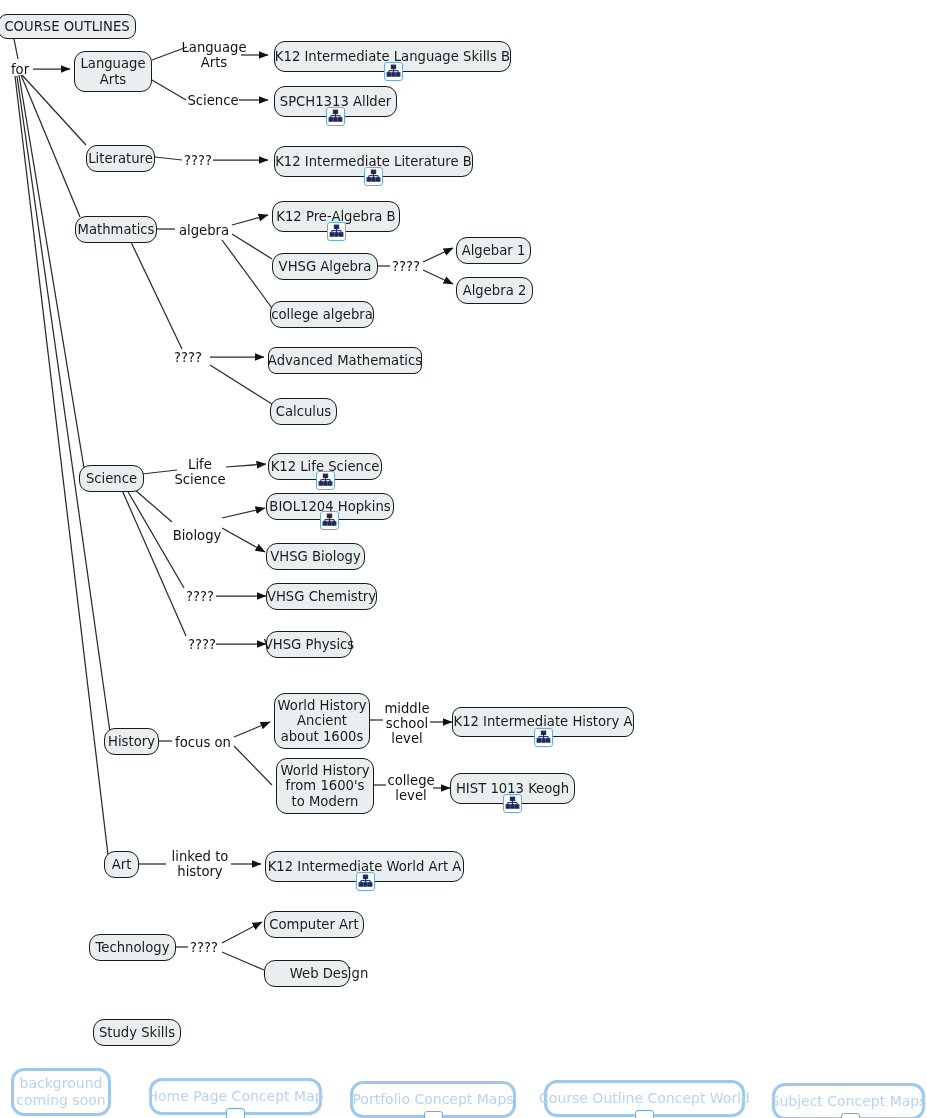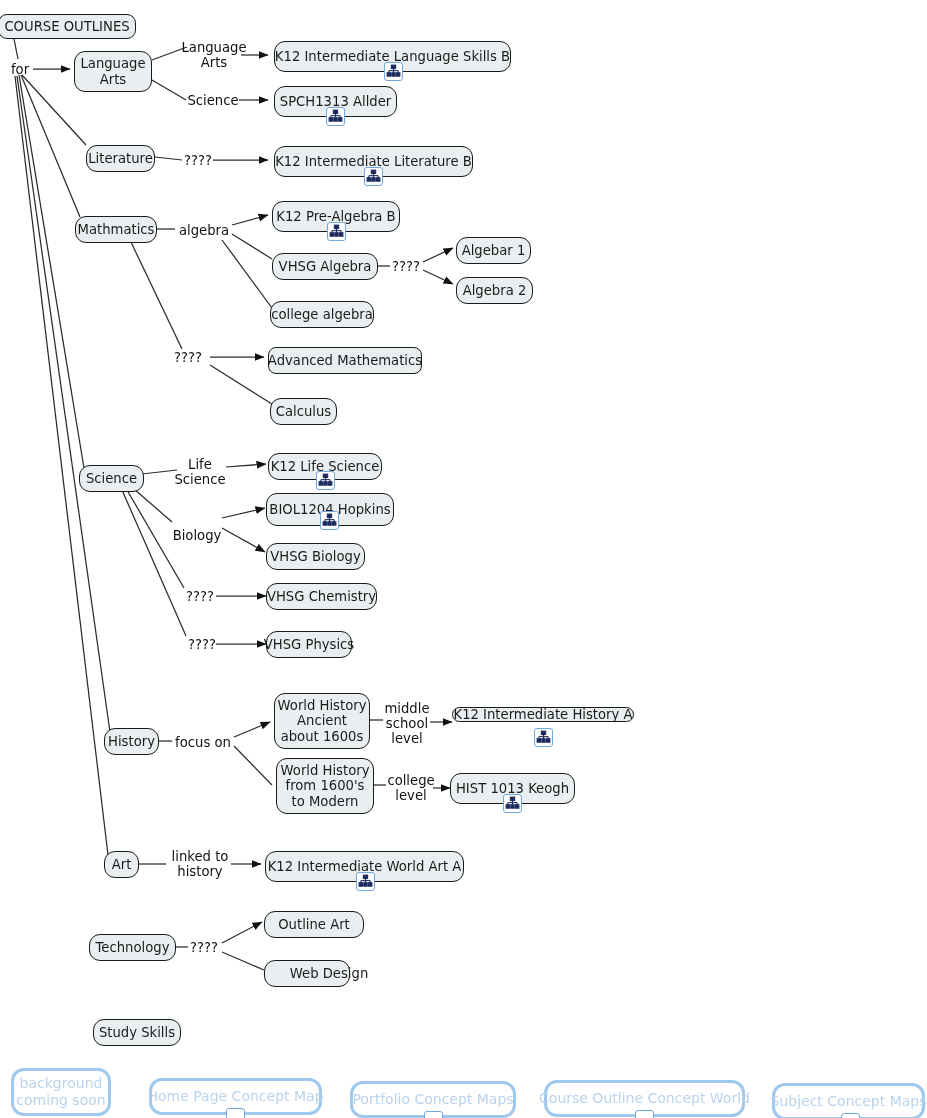--- a/index.html
+++ b/index.html
@@ -273,21 +273,21 @@
           <path d="M10,9 L10,11.5"></path>
           <path d="M15.5,9 L15.5,11.5"></path>
       <rect x="2.5" y="11.5" width="4" height="4" fill="#1c2a5e"></rect>
       <rect x="8" y="11.5" width="4" height="4" fill="#1c2a5e"></rect>
       <rect x="13.5" y="11.5" width="4" height="4" fill="#1c2a5e"></rect>
     </g>
       </svg>
   </div>
 
   <div class="linklabel" style="left:170px; top:514px; width:54px; height:18px;">Biology</div>
-  <div class="node" style="left:266px; top:481px; width:128px; height:33px;">BIOL1204 Hopkins</div>
+  <div class="node" style="left:266px; top:481px; width:128px; height:27px;">BIOL1204 Hopkins</div>
   <div class="cmicon" style="left:320px; top:499px;">
     <svg viewBox="0 0 20 20">
         <g stroke="#1c2a5e" stroke-width="1.3" fill="none">
       <rect x="7.5" y="2.5" width="5" height="4" fill="#1c2a5e"></rect>
       <path d="M10,6.5 L10,9"></path>
           <path d="M4.5,9 L15.5,9"></path>
       <path d="M4.5,9 L4.5,11.5"></path>
           <path d="M10,9 L10,11.5"></path>
           <path d="M15.5,9 L15.5,11.5"></path>
       <rect x="2.5" y="11.5" width="4" height="4" fill="#1c2a5e"></rect>
@@ -305,21 +305,21 @@
   <div class="node" style="left:266px; top:619px; width:86px; height:27px;">VHSG Physics</div>
 
   <div class="node" style="left:104px; top:716px; width:55px; height:27px;">History</div>
   <div class="linklabel" style="left:172px; top:721px; width:62px; height:18px;">focus on</div>
   <div class="node" style="left:274px; top:681px; width:96px; height:56px;">World History
 Ancient
 about 1600s</div>
   <div class="linklabel" style="left:382px; top:686px; width:50px; height:50px;">middle
 school
 level</div>
-  <div class="node" style="left:452px; top:695px; width:182px; height:15px;">K12 Intermediate History A</div>
+  <div class="node" style="left:452px; top:695px; width:182px; height:30px;border-radius:9px;">K12 Intermediate History A</div>
   <div class="cmicon" style="left:534px; top:716px;">
     <svg viewBox="0 0 20 20">
         <g stroke="#1c2a5e" stroke-width="1.3" fill="none">
       <rect x="7.5" y="2.5" width="5" height="4" fill="#1c2a5e"></rect>
       <path d="M10,6.5 L10,9"></path>
           <path d="M4.5,9 L15.5,9"></path>
       <path d="M4.5,9 L4.5,11.5"></path>
           <path d="M10,9 L10,11.5"></path>
           <path d="M15.5,9 L15.5,11.5"></path>
       <rect x="2.5" y="11.5" width="4" height="4" fill="#1c2a5e"></rect>
@@ -366,21 +366,21 @@
           <path d="M15.5,9 L15.5,11.5"></path>
       <rect x="2.5" y="11.5" width="4" height="4" fill="#1c2a5e"></rect>
       <rect x="8" y="11.5" width="4" height="4" fill="#1c2a5e"></rect>
       <rect x="13.5" y="11.5" width="4" height="4" fill="#1c2a5e"></rect>
     </g>
       </svg>
   </div>
 
   <div class="node" style="left:89px; top:922px; width:87px; height:27px;">Technology</div>
   <div class="linklabel" style="left:188px; top:926px; width:32px; height:18px;">????</div>
-  <div class="node" style="left:264px; top:899px; width:100px; height:27px;">Outline Art</div>
+  <div class="node" style="left:264px; top:899px; width:100px; height:27px;">Computer Art</div>
   <div class="node" style="left:264px; top:948px; width:86px; height:27px;padding-left:44px;">Web Design</div>
 
   <div class="node" style="left:93px; top:1007px; width:88px; height:27px;">Study Skills</div>
 
   <div class="navbtn" style="left:11px; top:1056px; width:100px; height:48px;">background
 coming soon</div>
 
   <div class="navbtn" style="left:149px; top:1066px; width:173px; height:37px;">
     <span>Home Page Concept Map</span>
     <span class="cmicon" style="left:74px; top:27px;">

